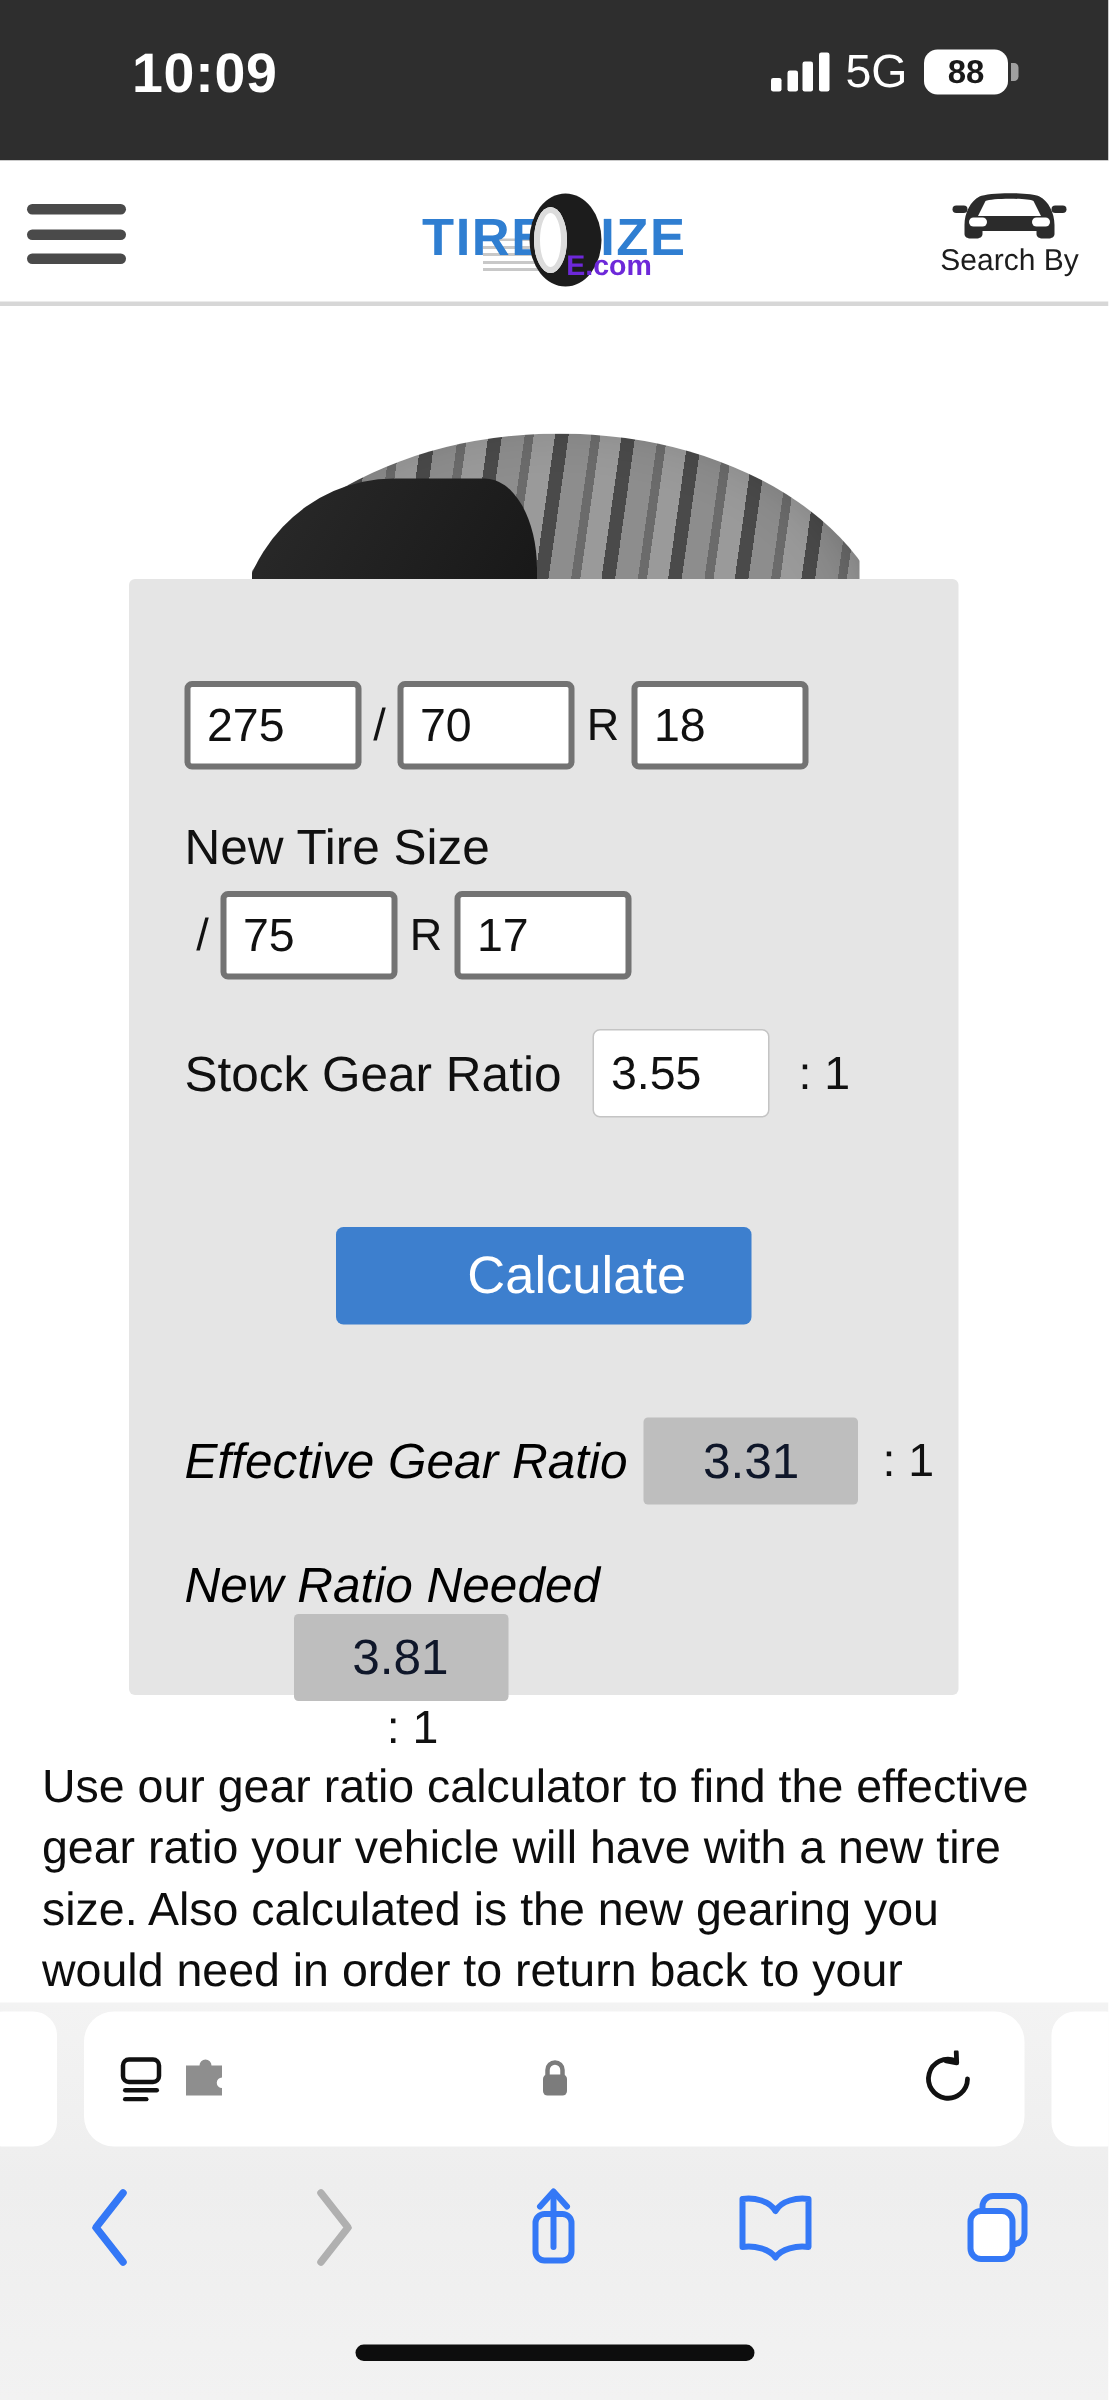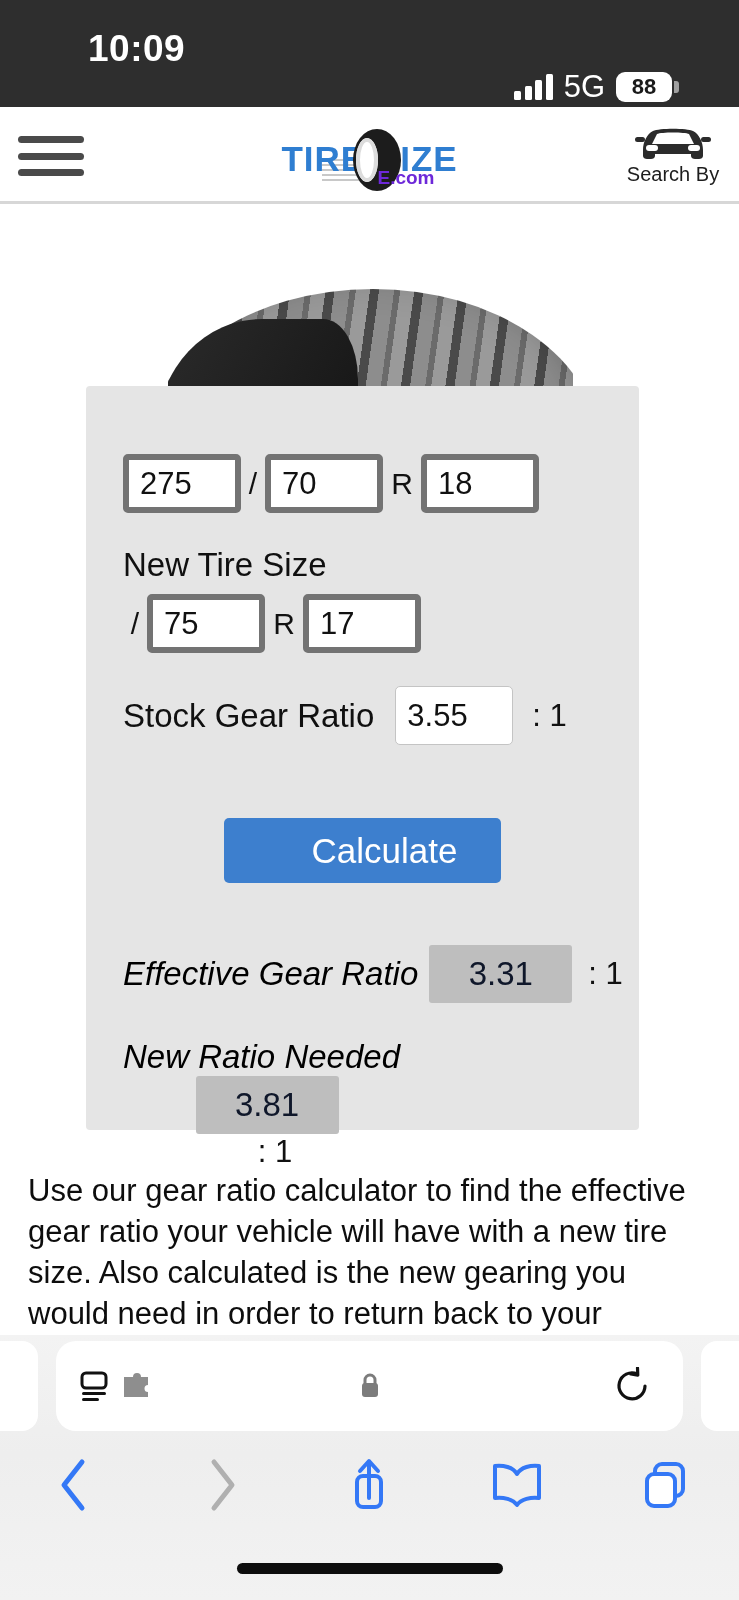--- a/index.html
+++ b/index.html
@@ -22,21 +22,21 @@
     background: #2e2e2e;
     color: #ffffff;
   }
   .status-time {
     position: absolute; left: 88px; top: 28px;
     font-size: 37px; font-weight: 700;
     letter-spacing: 0.5px;
   }
   .status-right {
     position: absolute; right: 60px; top: 30px;
-    display: flex; align-items: center; gap: 11px; margin-top: 39px;
+    display: flex; align-items: center; gap: 11px;
   }
   .signal { display: flex; align-items: flex-end; gap: 3.5px; height: 26px; }
   .signal i { display: block; width: 7px; background: #fff; border-radius: 1.5px; }
   .signal i:nth-child(1) { height: 9px; }
   .signal i:nth-child(2) { height: 14px; }
   .signal i:nth-child(3) { height: 20px; }
   .signal i:nth-child(4) { height: 26px; }
   .net-label { font-size: 31px; font-weight: 500; letter-spacing: 0px; }
   .battery-wrap { position: relative; display: flex; align-items: center; }
   .battery {
@@ -165,21 +165,21 @@
   .label-stock { top: 20px; }
   .label-new   { top: 160px; }
 
   .row-inputs { position: absolute; left: 37px; }
   .row-stock { top: 68px; }
   .row-new   { top: 208px; }
   .row-inputs { display: flex; align-items: center; }
   .tin {
     width: 118px; height: 59px;
     background: #ffffff;
-    border: 6px solid #737373;
+    border: 4px solid #737373;
     border-radius: 5px;
     font-size: 31px; color: #111;
     padding: 0 11px;
     font-family: "Liberation Sans", sans-serif;
     display: flex; align-items: center;
   }
   .sep {
     font-size: 30px; color: #111;
     width: 24px; text-align: center;
   }

